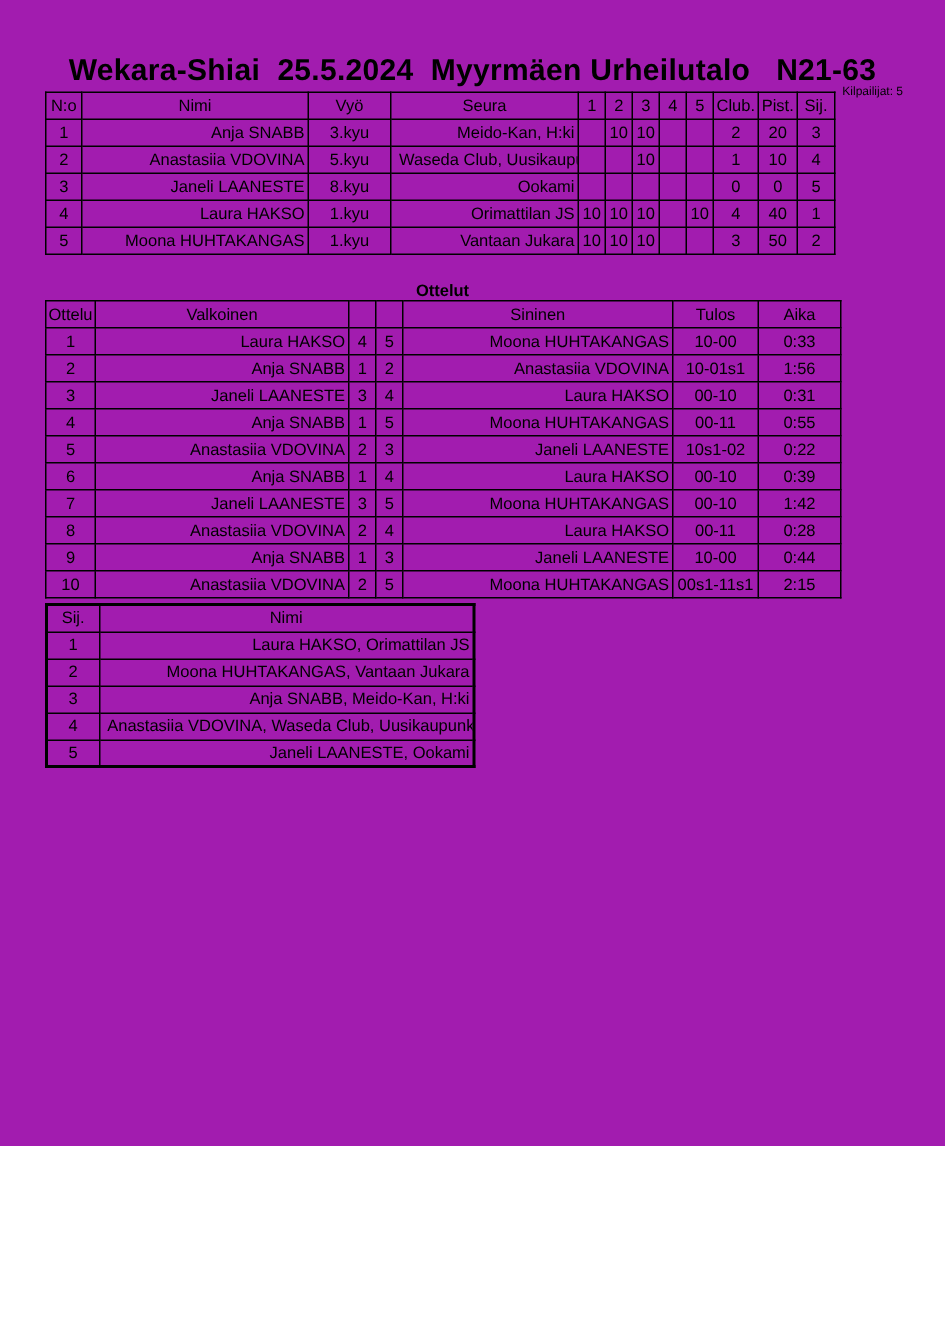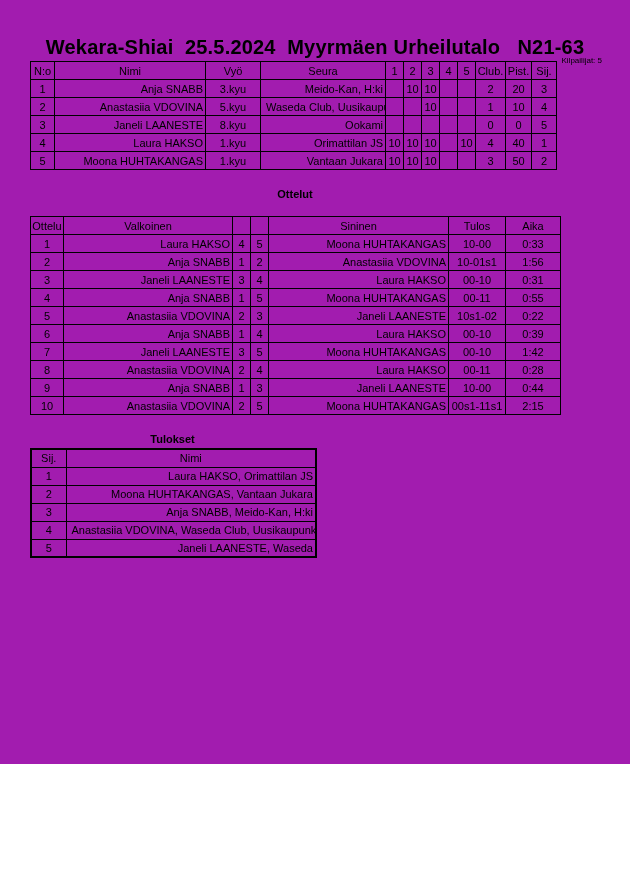--- a/index.html
+++ b/index.html
@@ -36,21 +36,21 @@
     right: 28px;
     font-size: 8px;
   }
 
   table {
     border-collapse: collapse;
     margin-left: 30px;
     table-layout: fixed;
   }
   .t1 { width: 526px; margin-top: 2px; }
-  .t2 { width: 530px; margin-top: 16px; }
+  .t2 { width: 530px; margin-top: 0; }
   .t3 { width: 285px; margin-top: 3px; border: 2px solid #000; }
 
   th, td {
     border: 1px solid #000;
     font-size: 11px;
     height: 18px;
     padding: 0 2px;
     white-space: nowrap;
     overflow: hidden;
     vertical-align: middle;
@@ -284,21 +284,20 @@
         <td class="l">Anastasiia VDOVINA</td>
         <td class="c">2</td>
         <td class="c">5</td>
         <td class="l">Moona HUHTAKANGAS</td>
         <td class="c">00s1-11s1</td>
         <td class="c">2:15</td>
       </tr>
       </tbody>
   </table>
 
-  <div class="heading h3">Tulokset</div>
   <table class="t3">
     <colgroup>
       <col style="width:35px">
         <col style="width:250px">
     </colgroup>
     <thead>
       <tr>
         <th>Sij.</th>
         <th>Nimi</th>
       </tr>
@@ -316,18 +315,18 @@
         <tr>
         <td class="c">3</td>
         <td class="l">Anja SNABB, Meido-Kan, H:ki</td>
       </tr>
         <tr>
         <td class="c">4</td>
         <td class="l">Anastasiia VDOVINA, Waseda Club, Uusikaupunki</td>
       </tr>
         <tr>
         <td class="c">5</td>
-        <td class="l">Janeli LAANESTE, Waseda</td>
+        <td class="l">Janeli LAANESTE, Ookami</td>
       </tr>
       </tbody>
   </table>
 
 </div>
 
 </body></html>

